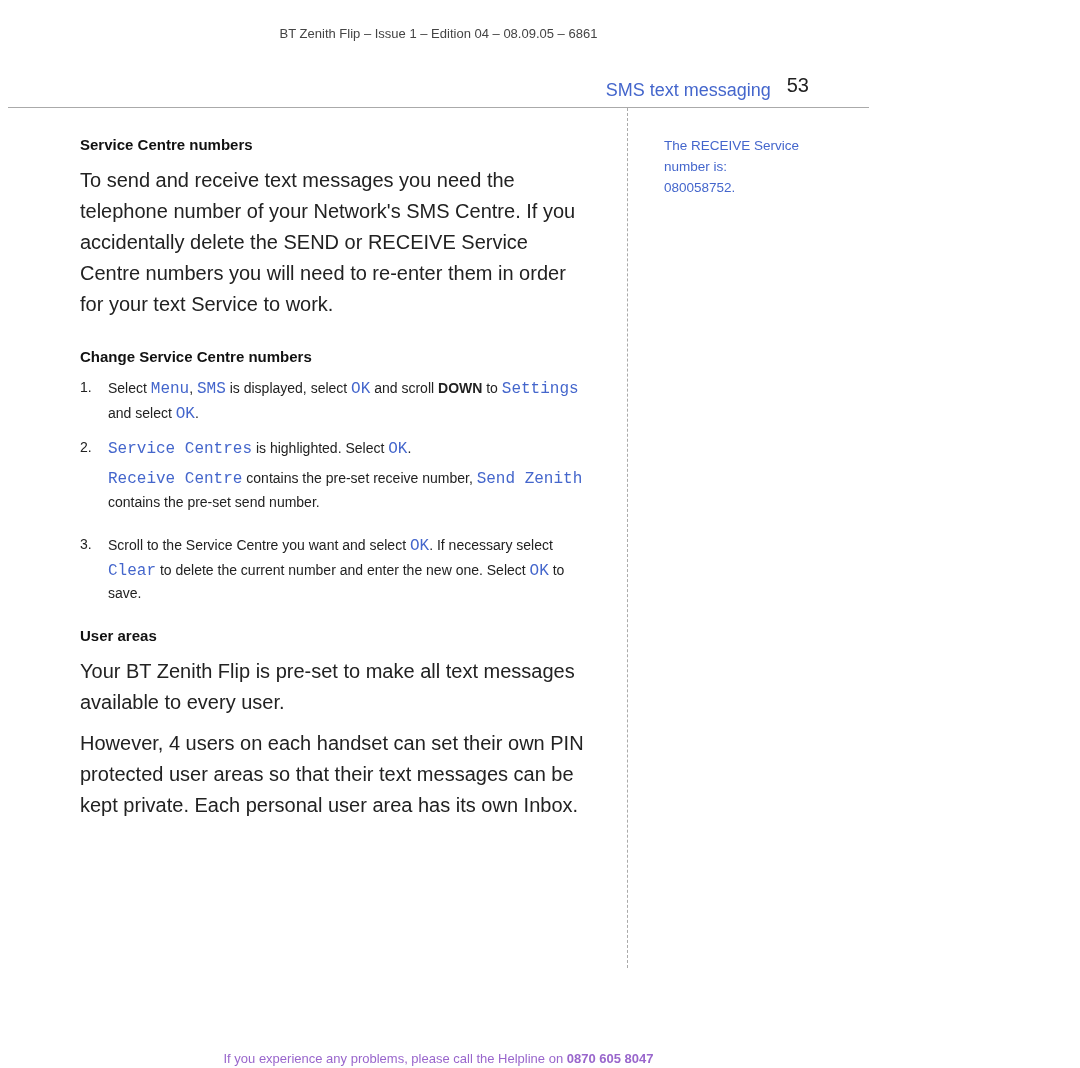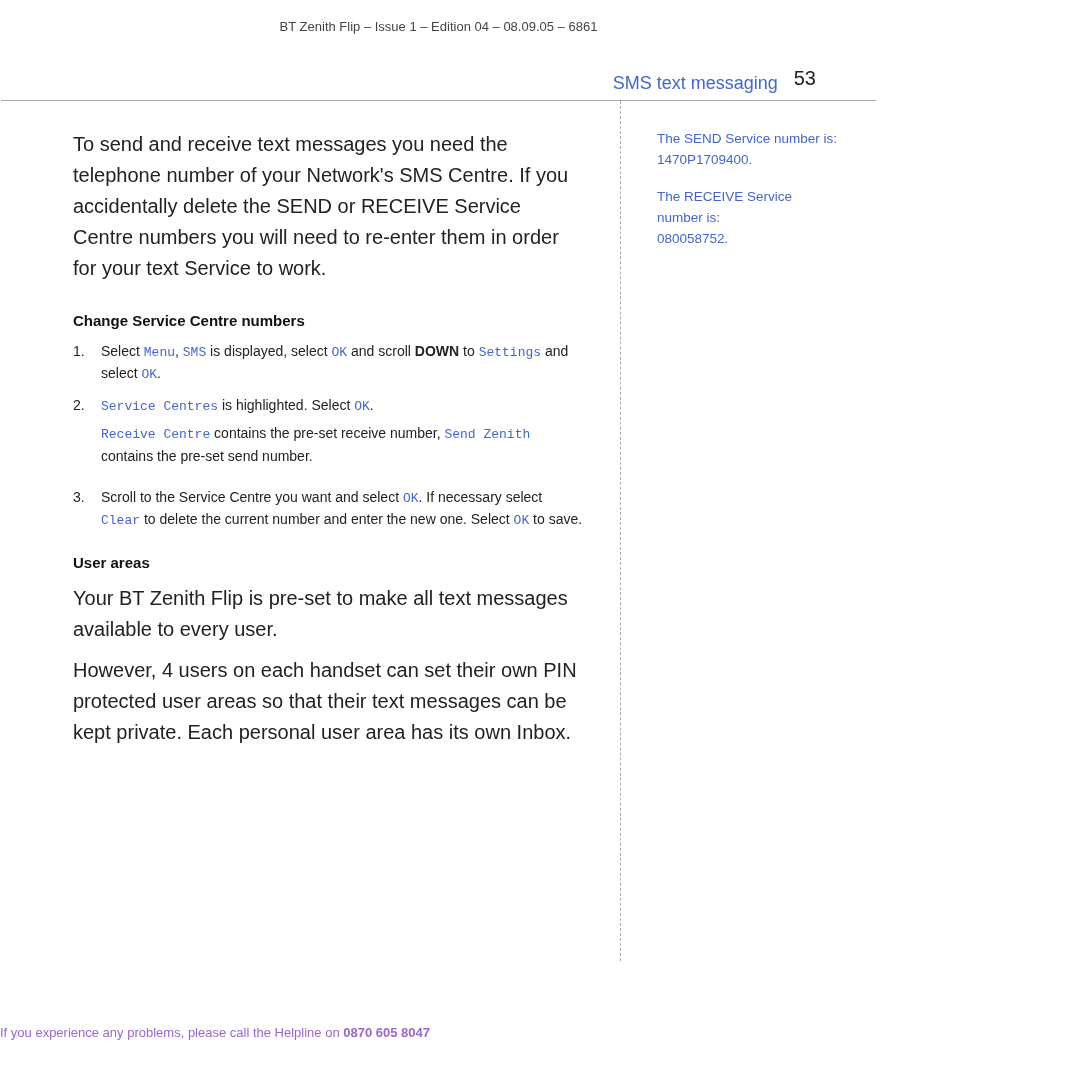--- a/index.html
+++ b/index.html
@@ -9,21 +9,21 @@
       color: #222;
       background: #fff;
       width: 1080px;
       min-height: 1068px;
     }
 
     .page-wrapper {
       width: 877px;
       min-height: 1068px;
       position: relative;
-      padding: 1px;
+      padding: 8px;
     }
 
     
     .page-header {
       text-align: center;
       padding: 18px 0 10px;
       font-size: 13px;
       color: #444;
       border-bottom: none;
     }
@@ -122,45 +122,45 @@
     .list-sub {
       margin: 6px 0 10px 28px;
       font-size: 14px;
       line-height: 1.55;
     }
 
     
     .ui-label {
       color: #4466cc;
       font-family: 'Courier New', Courier, monospace;
-      font-size: 13px;
+      font-size: 16px;
       text-align: right;
     }
 
     
     .bold-word {
       font-weight: bold;
       text-align: center;
     }
 
     
     .right-note {
       color: #4466cc;
       font-size: 13.5px;
       line-height: 1.55;
       margin-bottom: 16px;
     }
 
     
     .page-footer {
       position: absolute;
-      bottom: 28px;
+      bottom: 2px;
       left: 0;
       width: 100%;
-      text-align: left;
+      text-align: center;
       font-size: 13px;
       color: #9966cc;
       margin-top: 22px;
     }
 
     .footer-bold {
       font-weight: bold;
       color: #9966cc;
     }
   </style>
@@ -176,20 +176,21 @@
   <div class="section-title-bar">
     <span class="section-title">SMS text messaging</span>
     <span class="page-number">53</span>
   </div>
 
   <div class="main-content">
 
     <div class="left-col">
 
       <div class="section-gap">
+        <div class="section-heading">Service Centre numbers</div>
         <p class="body-text">To send and receive text messages you need the telephone number of your Network's SMS Centre. If you accidentally delete the SEND or RECEIVE Service Centre numbers you will need to re-enter them in order for your text Service to work.</p>
       </div>
 
       <div class="section-gap2">
         <div class="section-heading">Change Service Centre numbers</div>
 
         <ol class="numbered-list">
 
           <li>
             <span class="list-num">1.</span>
@@ -222,24 +223,20 @@
       <div class="section-gap">
         <div class="section-heading">User areas</div>
         <p class="body-text">Your BT Zenith Flip is pre-set to make all text messages available to every user.</p>
         <p class="body-text">However, 4 users on each handset can set their own PIN protected user areas so that their text messages can be kept private. Each personal user area has its own Inbox.</p>
       </div>
 
     </div>
 
     <div class="right-col">
 
-      <div class="right-note">
-        <span>The SEND Service number is:</span><br>
-        <span>1470P1709400.</span>
-      </div>
 
       <div class="right-note">
         <span>The RECEIVE Service number is:</span><br>
         <span>080058752.</span>
       </div>
 
     </div>
 
   </div>
 

